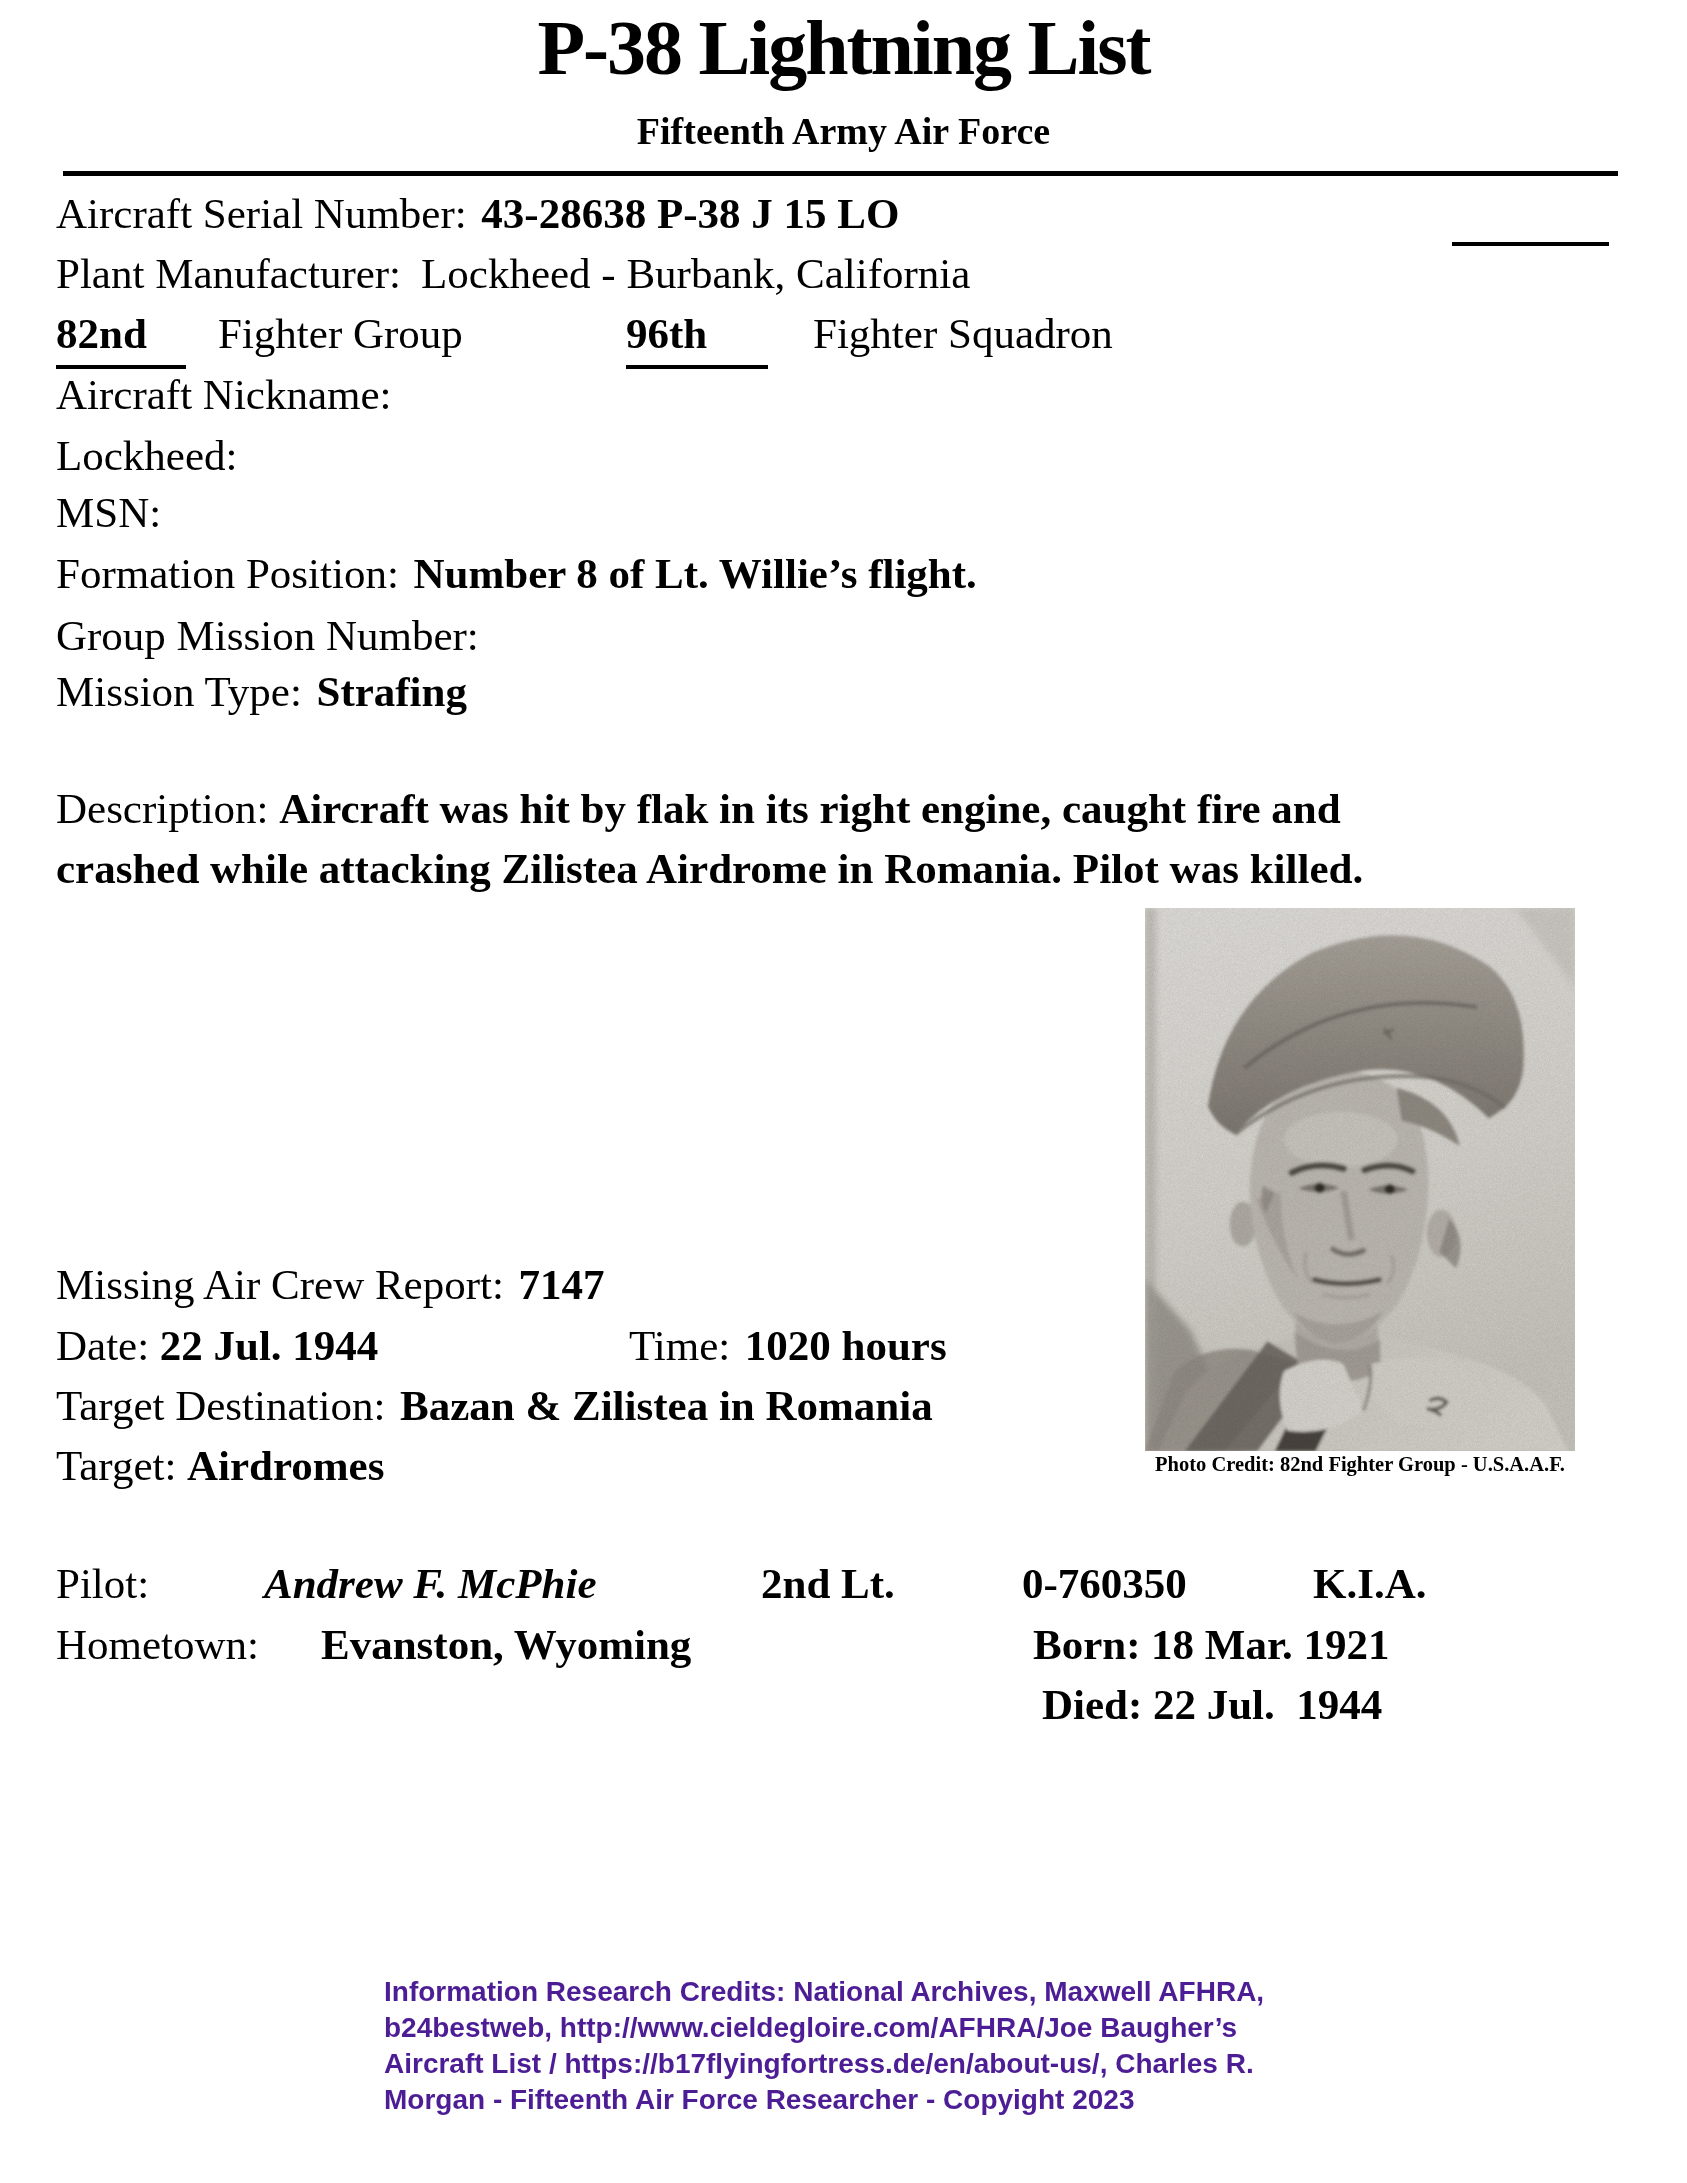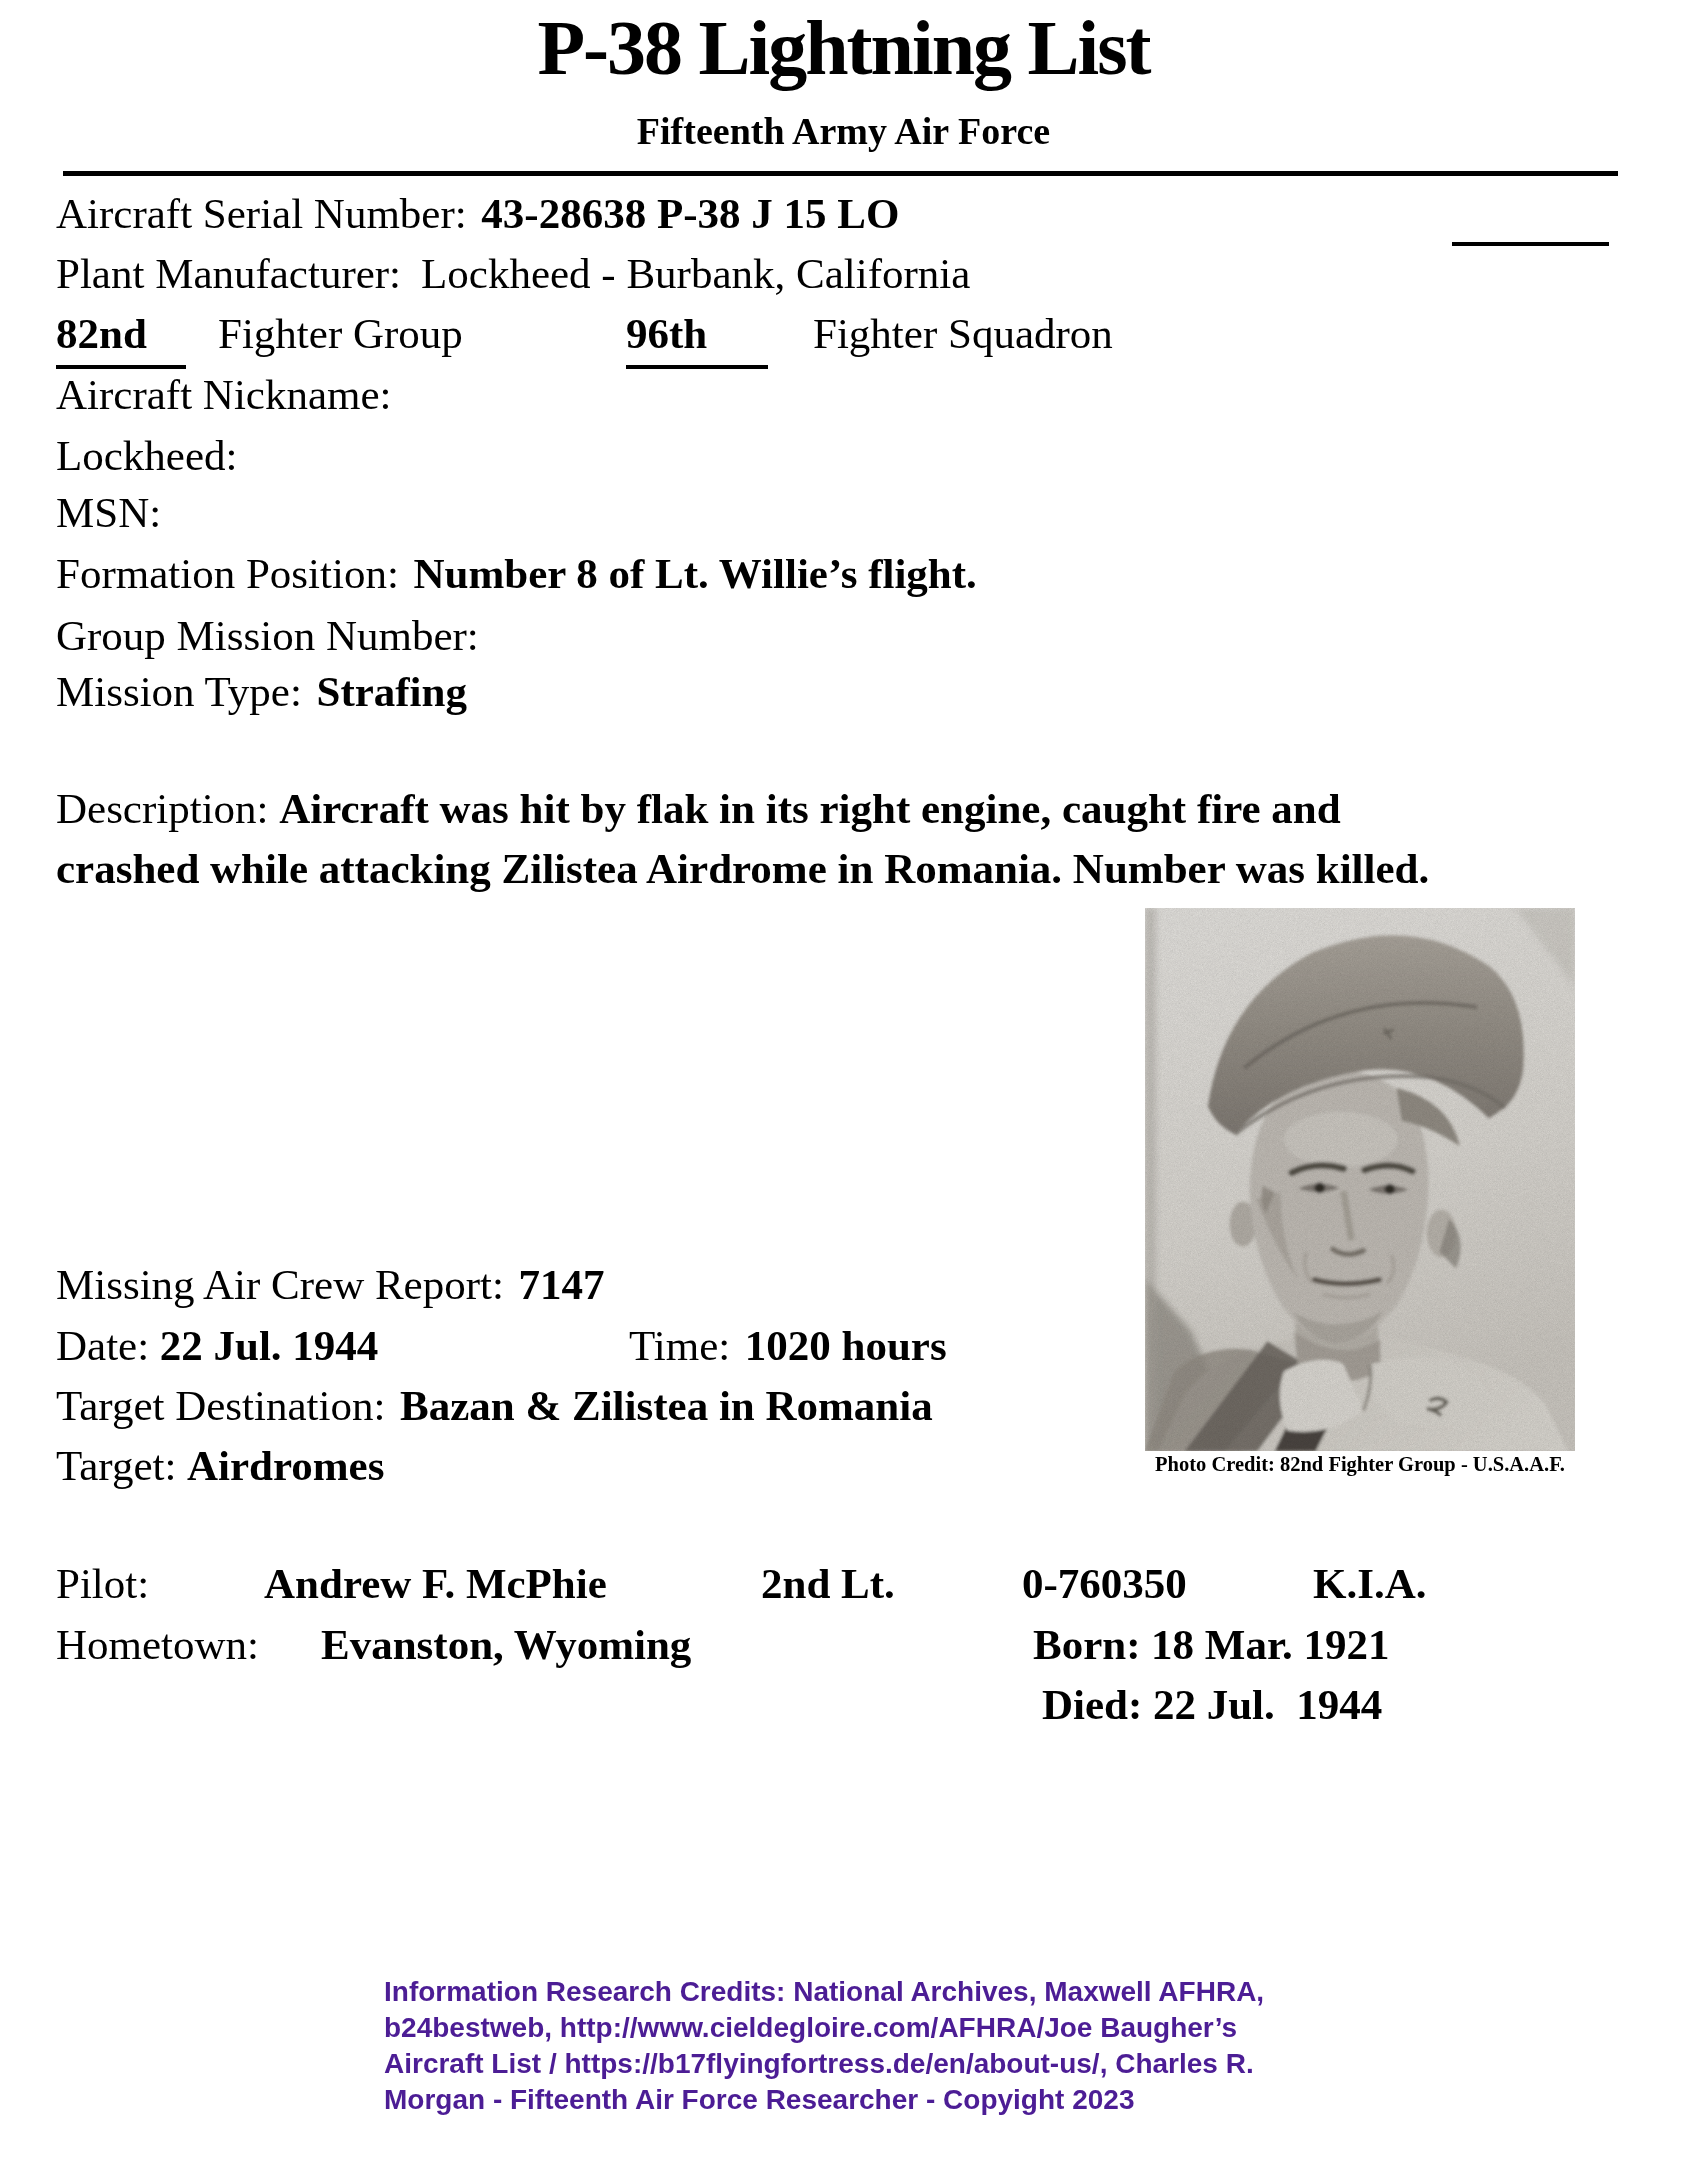--- a/index.html
+++ b/index.html
@@ -55,21 +55,21 @@
   <div class="line" style="top:488px;"><span class="t">MSN:</span></div>
 
   <div class="line" style="top:549px;"><span class="t">Formation Position:</span><span class="v">Number 8 of Lt. Willie’s flight.</span></div>
 
   <div class="line" style="top:611px;"><span class="t">Group Mission Number:</span></div>
 
   <div class="line" style="top:667px;"><span class="t">Mission Type:</span><span class="v">Strafing</span></div>
 
   <div class="line" style="top:784px;"><span class="t">Description:</span><span class="v" style="margin-left:10.6px;text-align:center;">Aircraft was hit by flak in its right engine, caught fire and</span></div>
 
-  <div class="line b" style="top:844px;"><span class="t">crashed while attacking Zilistea Airdrome in Romania. Number was killed.</span></div>
+  <div class="line b" style="top:844px;"><span class="t">crashed while attacking Zilistea Airdrome in Romania. Pilot was killed.</span></div>
 
   <div class="photo">
     <svg viewBox="0 0 650 821" xmlns="http://www.w3.org/2000/svg">
       <defs>
         <linearGradient id="bgg" x1="0" y1="0" x2="0.25" y2="1">
           <stop offset="0" stop-color="#efede9"></stop>
           <stop offset="0.6" stop-color="#e4e1db"></stop>
           <stop offset="1" stop-color="#d6d2cb"></stop>
         </linearGradient>
         <linearGradient id="capg" x1="0" y1="0" x2="0" y2="1">
@@ -145,21 +145,21 @@
   <div class="line" style="top:1260px;"><span class="t">Missing Air Crew Report:</span><span class="v">7147</span></div>
 
   <div class="line" style="top:1321px;"><span class="t">Date:</span><span class="v" style="margin-left:10.6px;">22 Jul. 1944</span><span class="c" style="left:573px;"><span class="t">Time:</span><span class="v">1020 hours</span></span></div>
 
   <div class="line" style="top:1381px;"><span class="t">Target Destination:</span><span class="v">Bazan &amp; Zilistea in Romania</span></div>
 
   <div class="line" style="top:1441px;"><span class="t">Target:</span><span class="v" style="margin-left:10.6px;">Airdromes</span></div>
 
   <div class="line" style="top:1559px;height:60px;">
       <span class="c" style="left:0;">Pilot:</span>
-      <span class="c b" style="left:208px;">Andrew F. McPhie</span>
+      <span class="c b" style="left:208px;font-style:italic;">Andrew F. McPhie</span>
       <span class="c b" style="left:705px;">2nd Lt.</span>
       <span class="c b" style="left:966px;">0-760350</span>
       <span class="c b" style="left:1257px;">K.I.A.</span>
     </div>
 
   <div class="line" style="top:1620px;height:60px;">
       <span class="c" style="left:0;">Hometown:</span>
       <span class="c b" style="left:265px;">Evanston, Wyoming</span>
       <span class="c b" style="left:977px;"><span class="t">Born:</span><span class="v" style="margin-left:10.6px;">18 Mar. 1921</span></span>
     </div>

